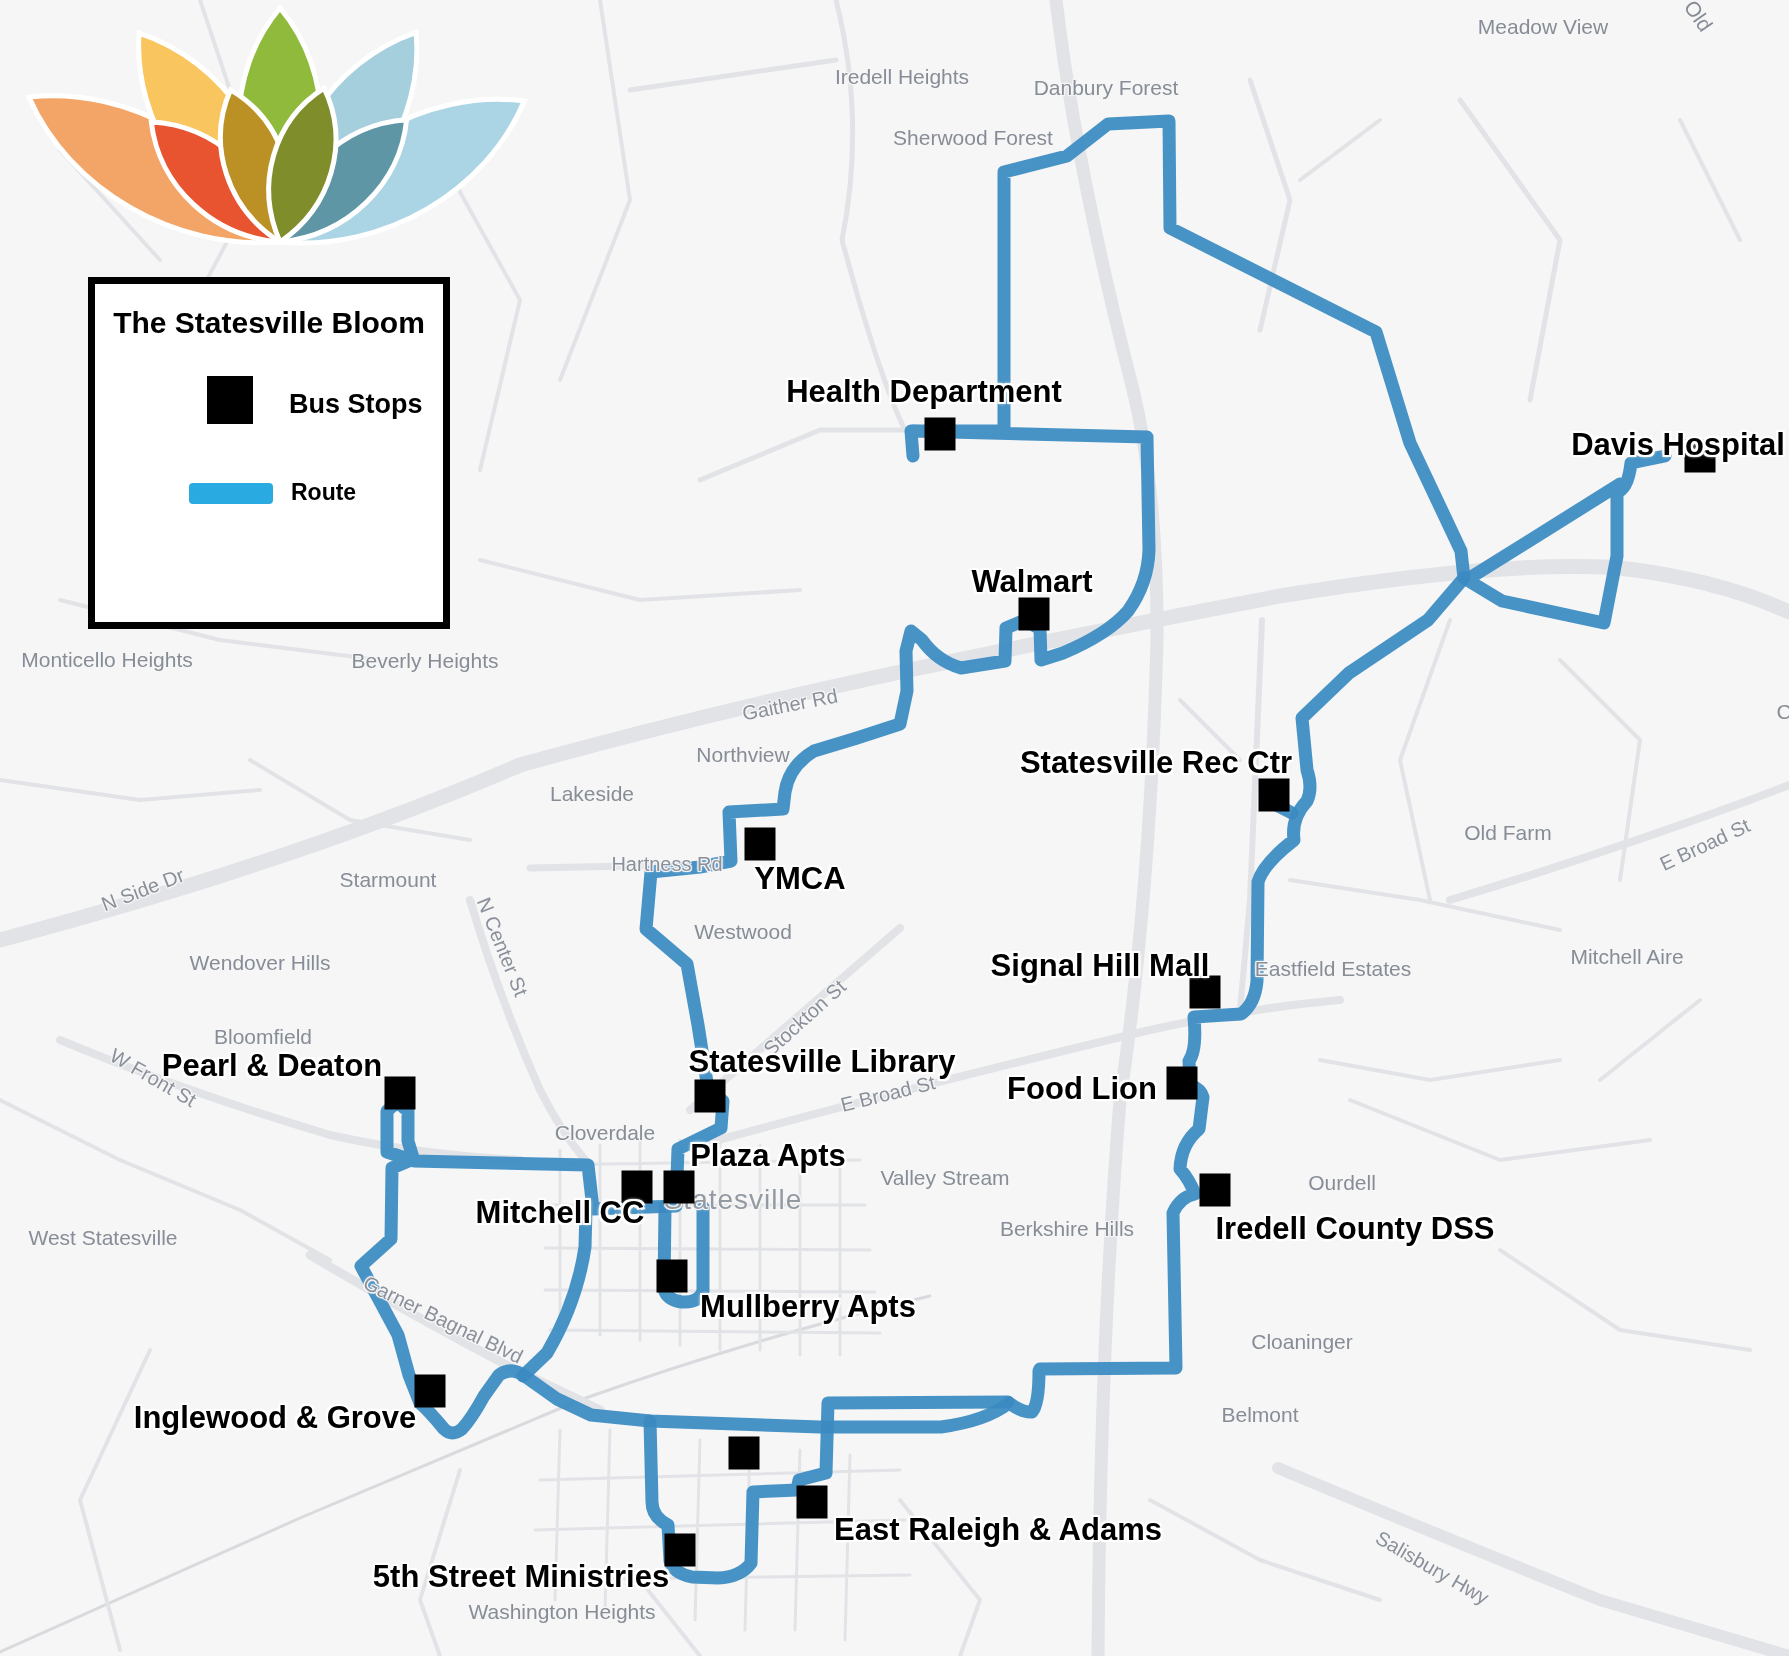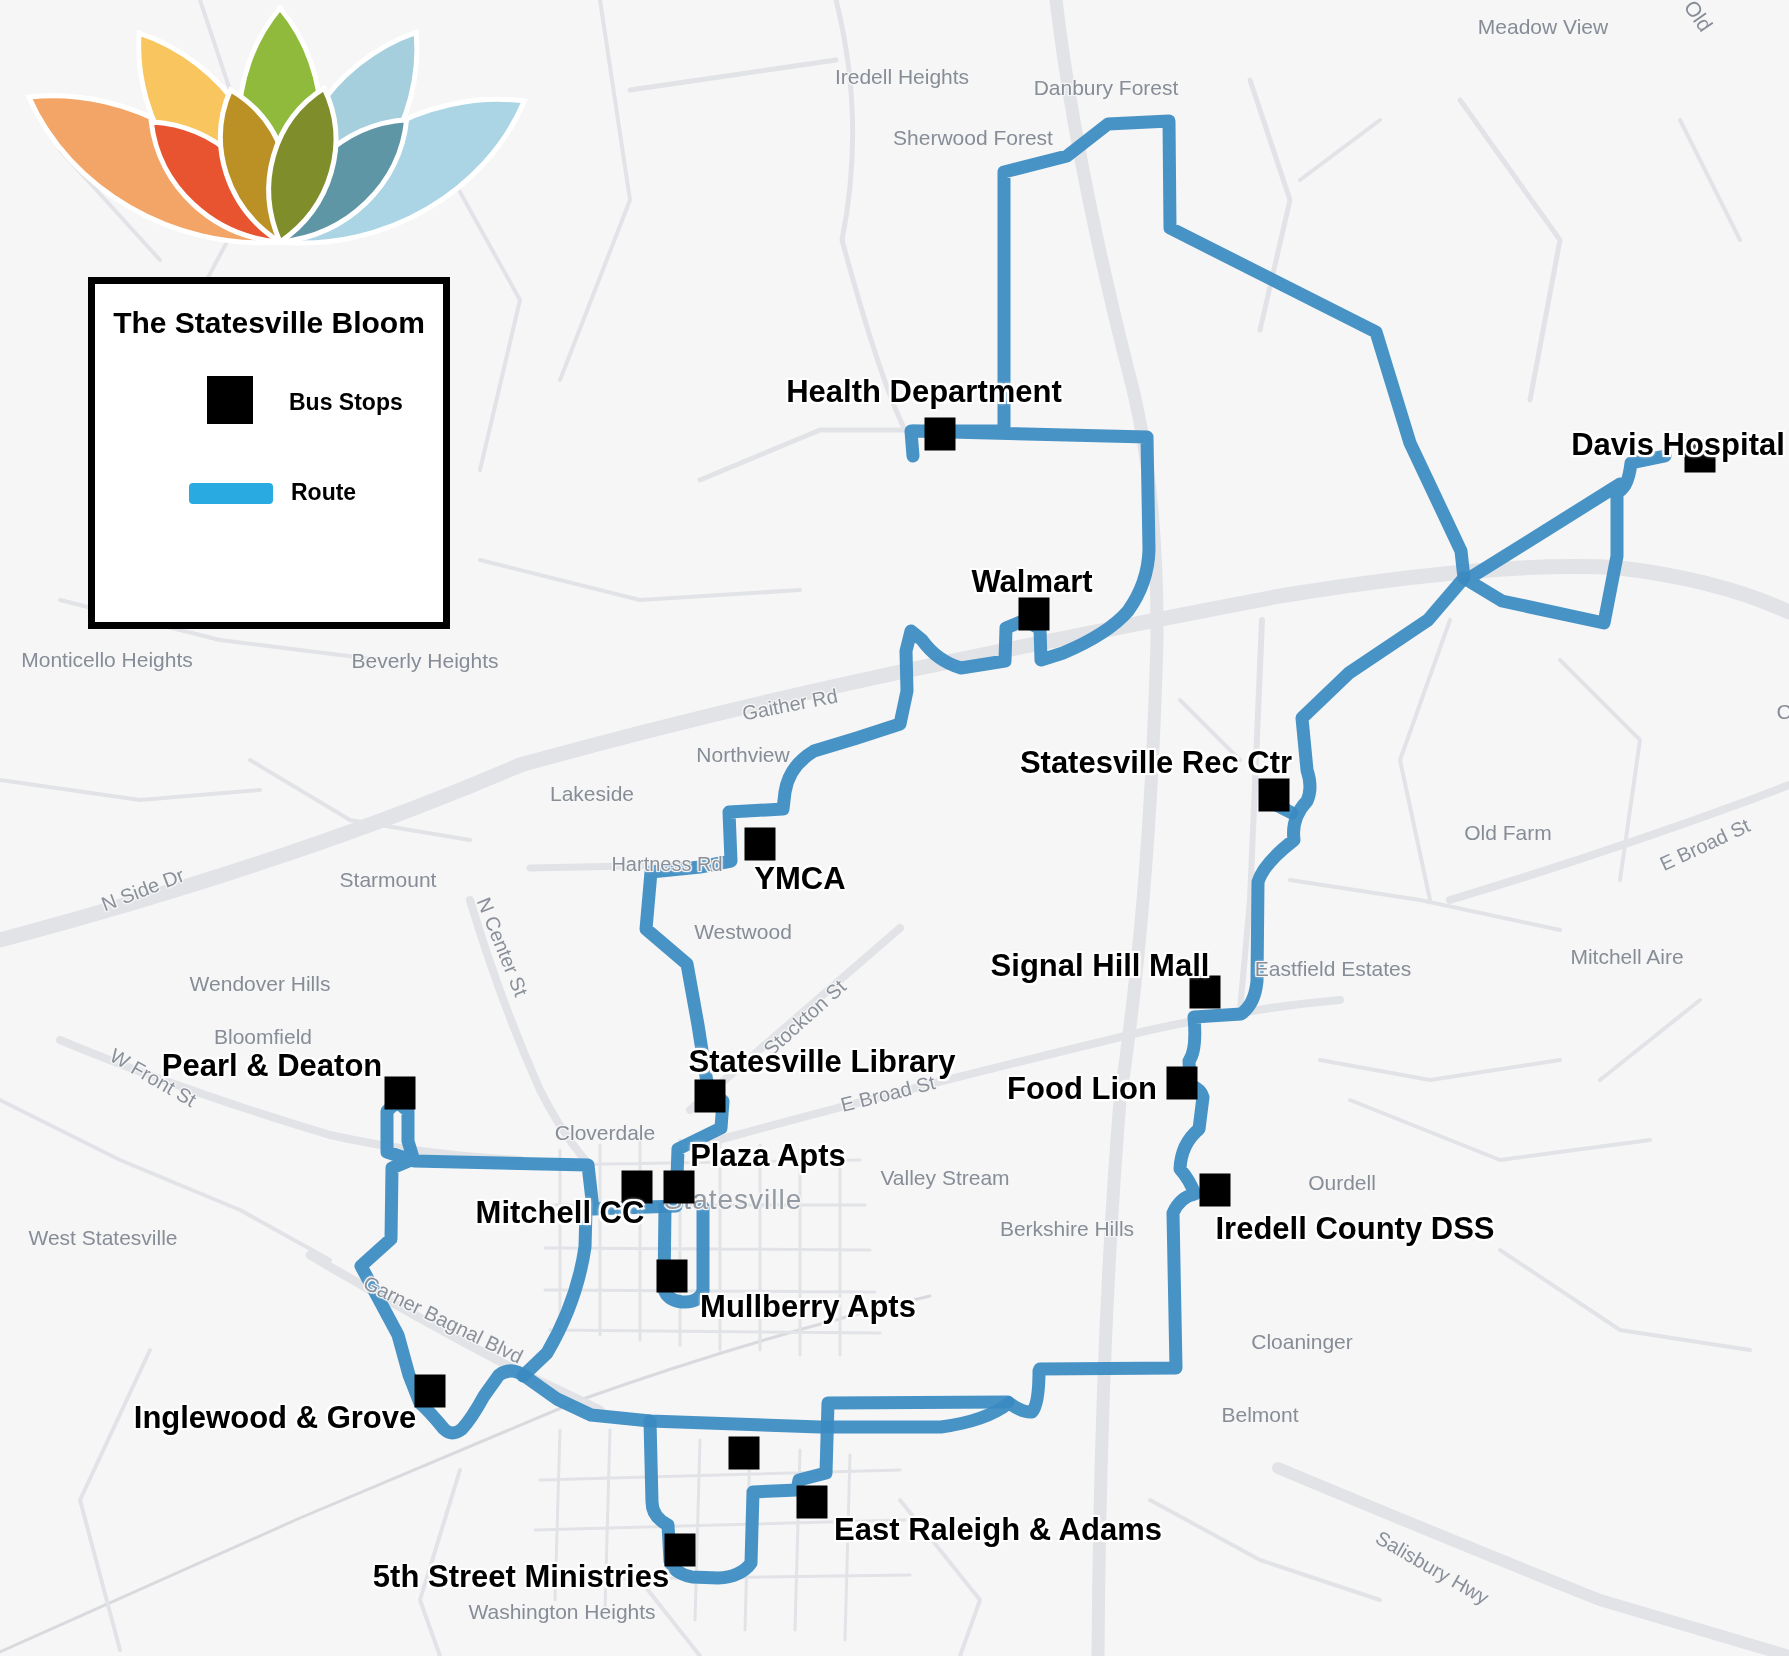--- a/index.html
+++ b/index.html
@@ -14,21 +14,21 @@
   .maplabel.city{font-size:28px;letter-spacing:1px;color:#939aa2;}
   .stopmarker{position:absolute;width:31px;height:33px;background:#000;transform:translate(-50%,-50%);}
   .stoplabel{position:absolute;transform:translate(-50%,-50%);white-space:nowrap;
     font-size:31px;font-weight:bold;color:#000;
     text-shadow:0 0 4px #fff,0 0 4px #fff,0 0 4px #fff,2px 2px 0 #fff,-2px -2px 0 #fff,2px -2px 0 #fff,-2px 2px 0 #fff;}
   .legend{position:absolute;left:88px;top:277px;width:362px;height:352px;background:#fff;
     border:7px solid #000;box-sizing:border-box;z-index:5;}
   .legend-title{position:absolute;left:0;right:0;top:22px;text-align:center;
     font-size:30px;font-weight:bold;color:#000;}
   .legend-sq{position:absolute;left:112px;top:92px;width:46px;height:48px;}
-  .legend-row1-text{position:absolute;left:194px;top:105px;font-size:23px;font-weight:bold;color:#000;}
+  .legend-row1-text{position:absolute;left:194px;top:105px;font-size:27px;font-weight:bold;color:#000;}
   .legend-bar{position:absolute;left:94px;top:199px;width:84px;height:21px;border-radius:4px;}
   .legend-row2-text{position:absolute;left:196px;top:195px;font-size:23px;font-weight:bold;color:#000;}
 </style>
 </head>
 <body>
 
 <div id="map">
   <svg id="map-canvas" width="1789" height="1656" viewBox="0 0 1789 1656" xmlns="http://www.w3.org/2000/svg">
     <g>
         <path d="M 0 940 Q 300 860 520 765 Q 700 715 900 672 Q 1100 630 1280 596 Q 1500 560 1620 568 Q 1720 580 1789 612" fill="none" stroke="#e2e3e6" stroke-width="15" stroke-linecap="round" stroke-linejoin="round"></path>
@@ -85,21 +85,21 @@
       <div class="maplabel" style="left: 97px; top: 660px;">Monticello Heights</div>
       <div class="maplabel" style="left: 415px; top: 661px;">Beverly Heights</div>
       <div class="maplabel street" style="left: 780px; top: 705px; transform: translate(-50%, -50%) rotate(-11deg);">Gaither Rd</div>
       <div class="maplabel" style="left: 733px; top: 755px;">Northview</div>
       <div class="maplabel" style="left: 582px; top: 794px;">Lakeside</div>
       <div class="maplabel street" style="left: 133px; top: 890px; transform: translate(-50%, -50%) rotate(-21deg);">N Side Dr</div>
       <div class="maplabel" style="left: 378px; top: 880px;">Starmount</div>
       <div class="maplabel street" style="left: 657px; top: 864px;">Hartness Rd</div>
       <div class="maplabel" style="left: 733px; top: 932px;">Westwood</div>
       <div class="maplabel street" style="left: 492px; top: 947px; transform: translate(-50%, -50%) rotate(68deg);">N Center St</div>
-      <div class="maplabel" style="left: 250px; top: 963px; margin-top: 21px;">Wendover Hills</div>
+      <div class="maplabel" style="left: 250px; top: 963px;">Wendover Hills</div>
       <div class="maplabel" style="left: 253px; top: 1037px;">Bloomfield</div>
       <div class="maplabel street" style="left: 143px; top: 1078px; transform: translate(-50%, -50%) rotate(30deg);">W Front St</div>
       <div class="maplabel street" style="left: 795px; top: 1018px; transform: translate(-50%, -50%) rotate(-42deg);">Stockton St</div>
       <div class="maplabel" style="left: 595px; top: 1133px;">Cloverdale</div>
       <div class="maplabel street" style="left: 878px; top: 1094px; transform: translate(-50%, -50%) rotate(-14deg);">E Broad St</div>
       <div class="maplabel city" style="left: 723px; top: 1200px;">Statesville</div>
       <div class="maplabel" style="left: 935px; top: 1178px;">Valley Stream</div>
       <div class="maplabel" style="left: 1057px; top: 1229px;">Berkshire Hills</div>
       <div class="maplabel" style="left: 93px; top: 1238px;">West Statesville</div>
       <div class="maplabel street" style="left: 433px; top: 1320px; transform: translate(-50%, -50%) rotate(26deg);">Garner Bagnal Blvd</div>

